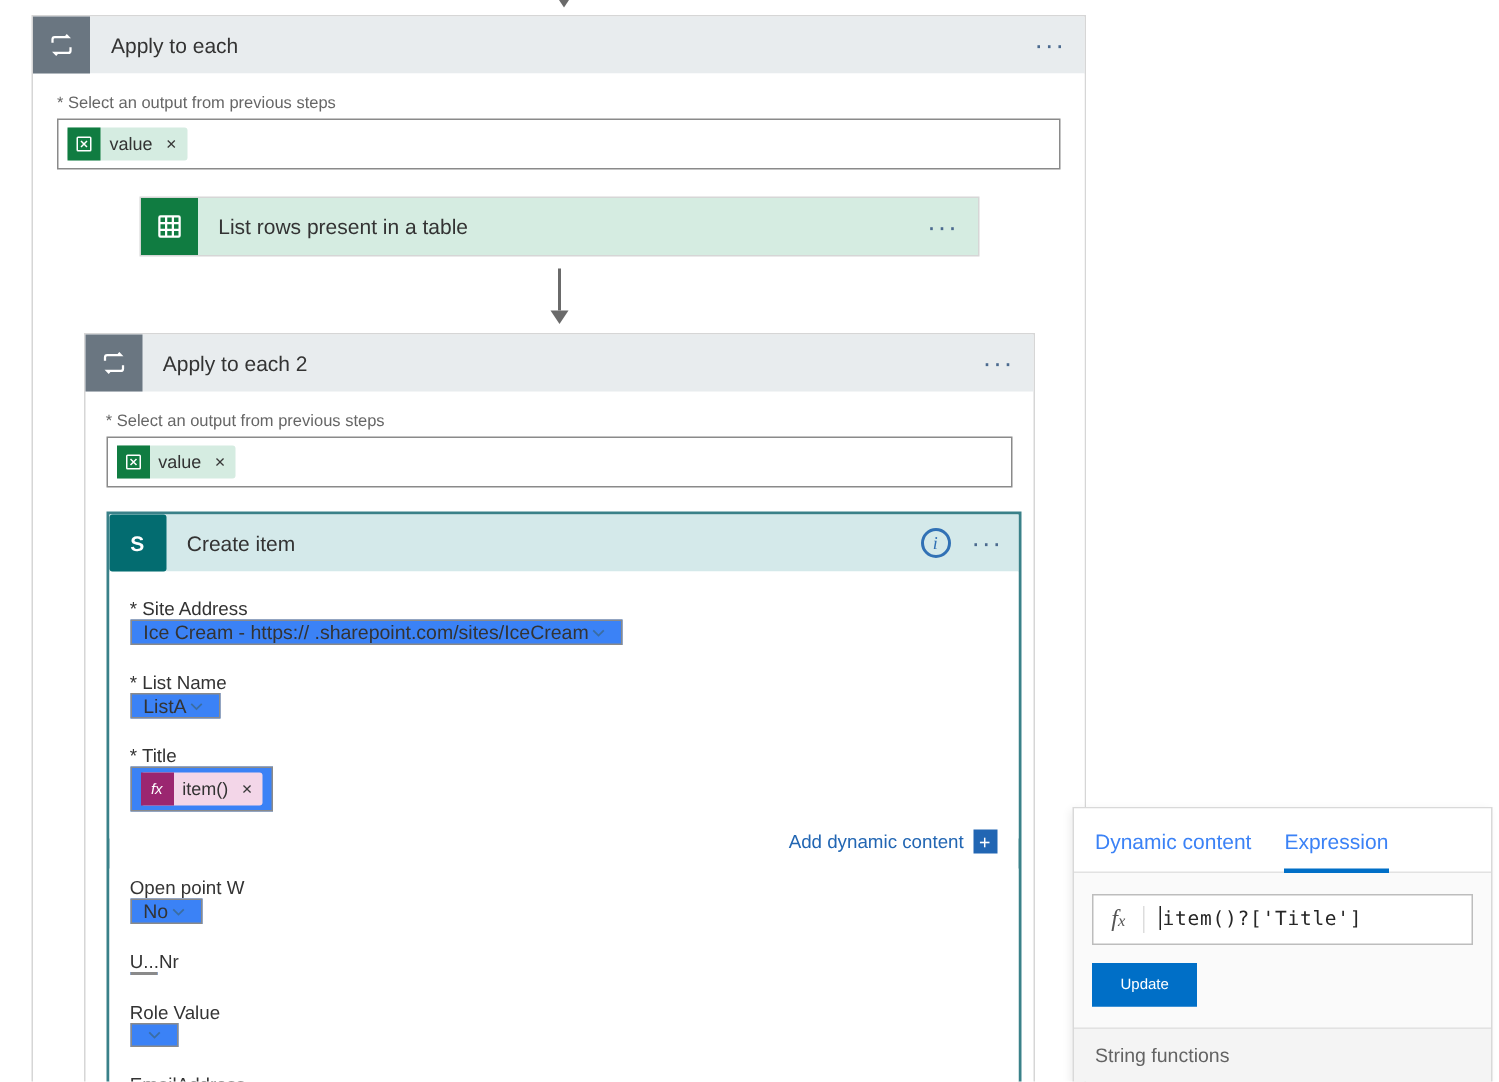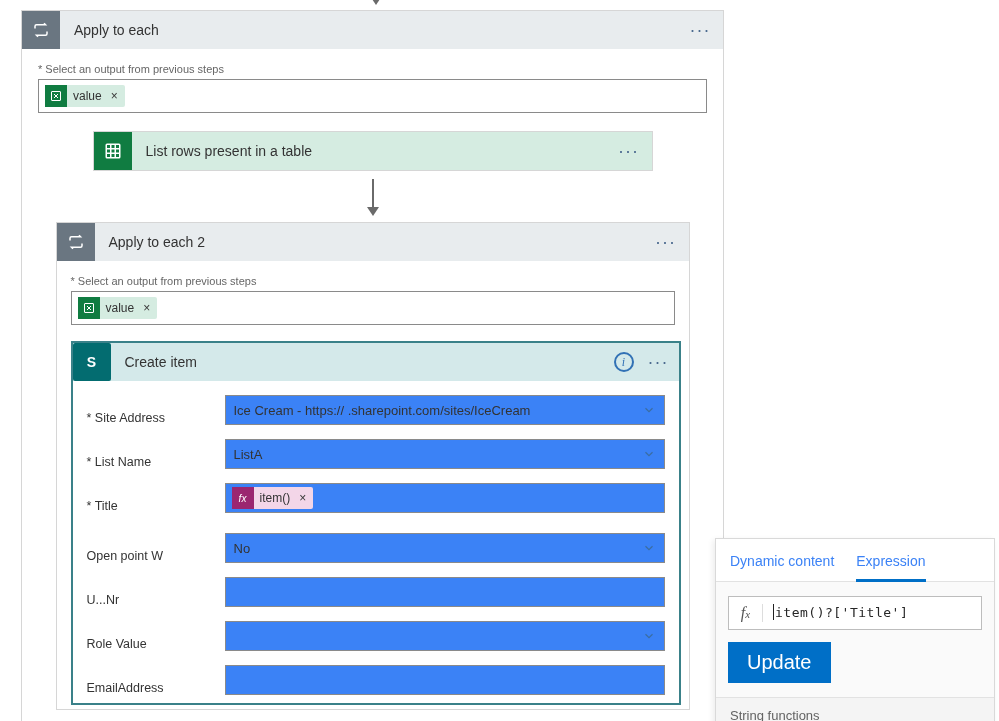--- a/index.html
+++ b/index.html
@@ -148,22 +148,23 @@
     color: #3171b5;
     font-size: 12px;
     display: flex; align-items: center; justify-content: center;
     font-family: Georgia, serif;
     font-style: italic;
     cursor: pointer;
   }
   .form-area { padding: 14px 14px 4px 14px; background: #fff; }
   .form-row {
     display: flex;
-    align-items: flex-end;
+    align-items: flex-start;
     margin-bottom: 14px;
+    flex-direction: column;
   }
   .form-label {
     width: 138px;
     font-size: 12.5px;
     color: #333;
     padding-top: 4px;
   }
   .form-label.req::before { content: "* "; color: #333; }
   .form-input {
     flex: 1;
@@ -259,21 +260,21 @@
     background: #222;
     vertical-align: middle;
     position: relative;
     top: -1px;
     margin-right: 1px;
   }
   .upd-btn {
     margin: 0 12px 14px 12px;
     background: #006fc7;
     color: #fff;
-    font-size: 20px;
+    font-size: 10px;
     padding: 8px 18px;
     display: inline-block;
     cursor: pointer;
     border: 1px solid #006fc7;
   }
   .sec-head {
     padding: 10px 14px;
     font-size: 13px;
     color: #636363;
     border-top: 1px solid #e2e2e2;
@@ -395,20 +396,24 @@
                 <div class="form-label req">Title</div>
                 <div class="form-input" style="padding:3px 6px;">
                   <span class="chip chip-fx">
                     <span class="chip-ico">fx</span>
                     <span class="chip-txt">item()</span>
                     <span class="chip-x">×</span>
                   </span>
                 </div>
               </div>
             </div>
+            <div class="add-dyn">
+              <span>Add dynamic content</span>
+              <span class="plus-badge">+</span>
+            </div>
             <div class="form-area" style="padding-top:2px;">
               <div class="form-row">
                 <div class="form-label">Open point W</div>
                 <div class="form-input">
                   <span>No</span>
                   <span class="chev">
                     <svg width="14" height="14" viewBox="0 0 24 24" fill="none" stroke="#3b6da1" stroke-width="2">
                         <path d="M6 9l6 6 6-6"></path>
                       </svg>
                   </span>

